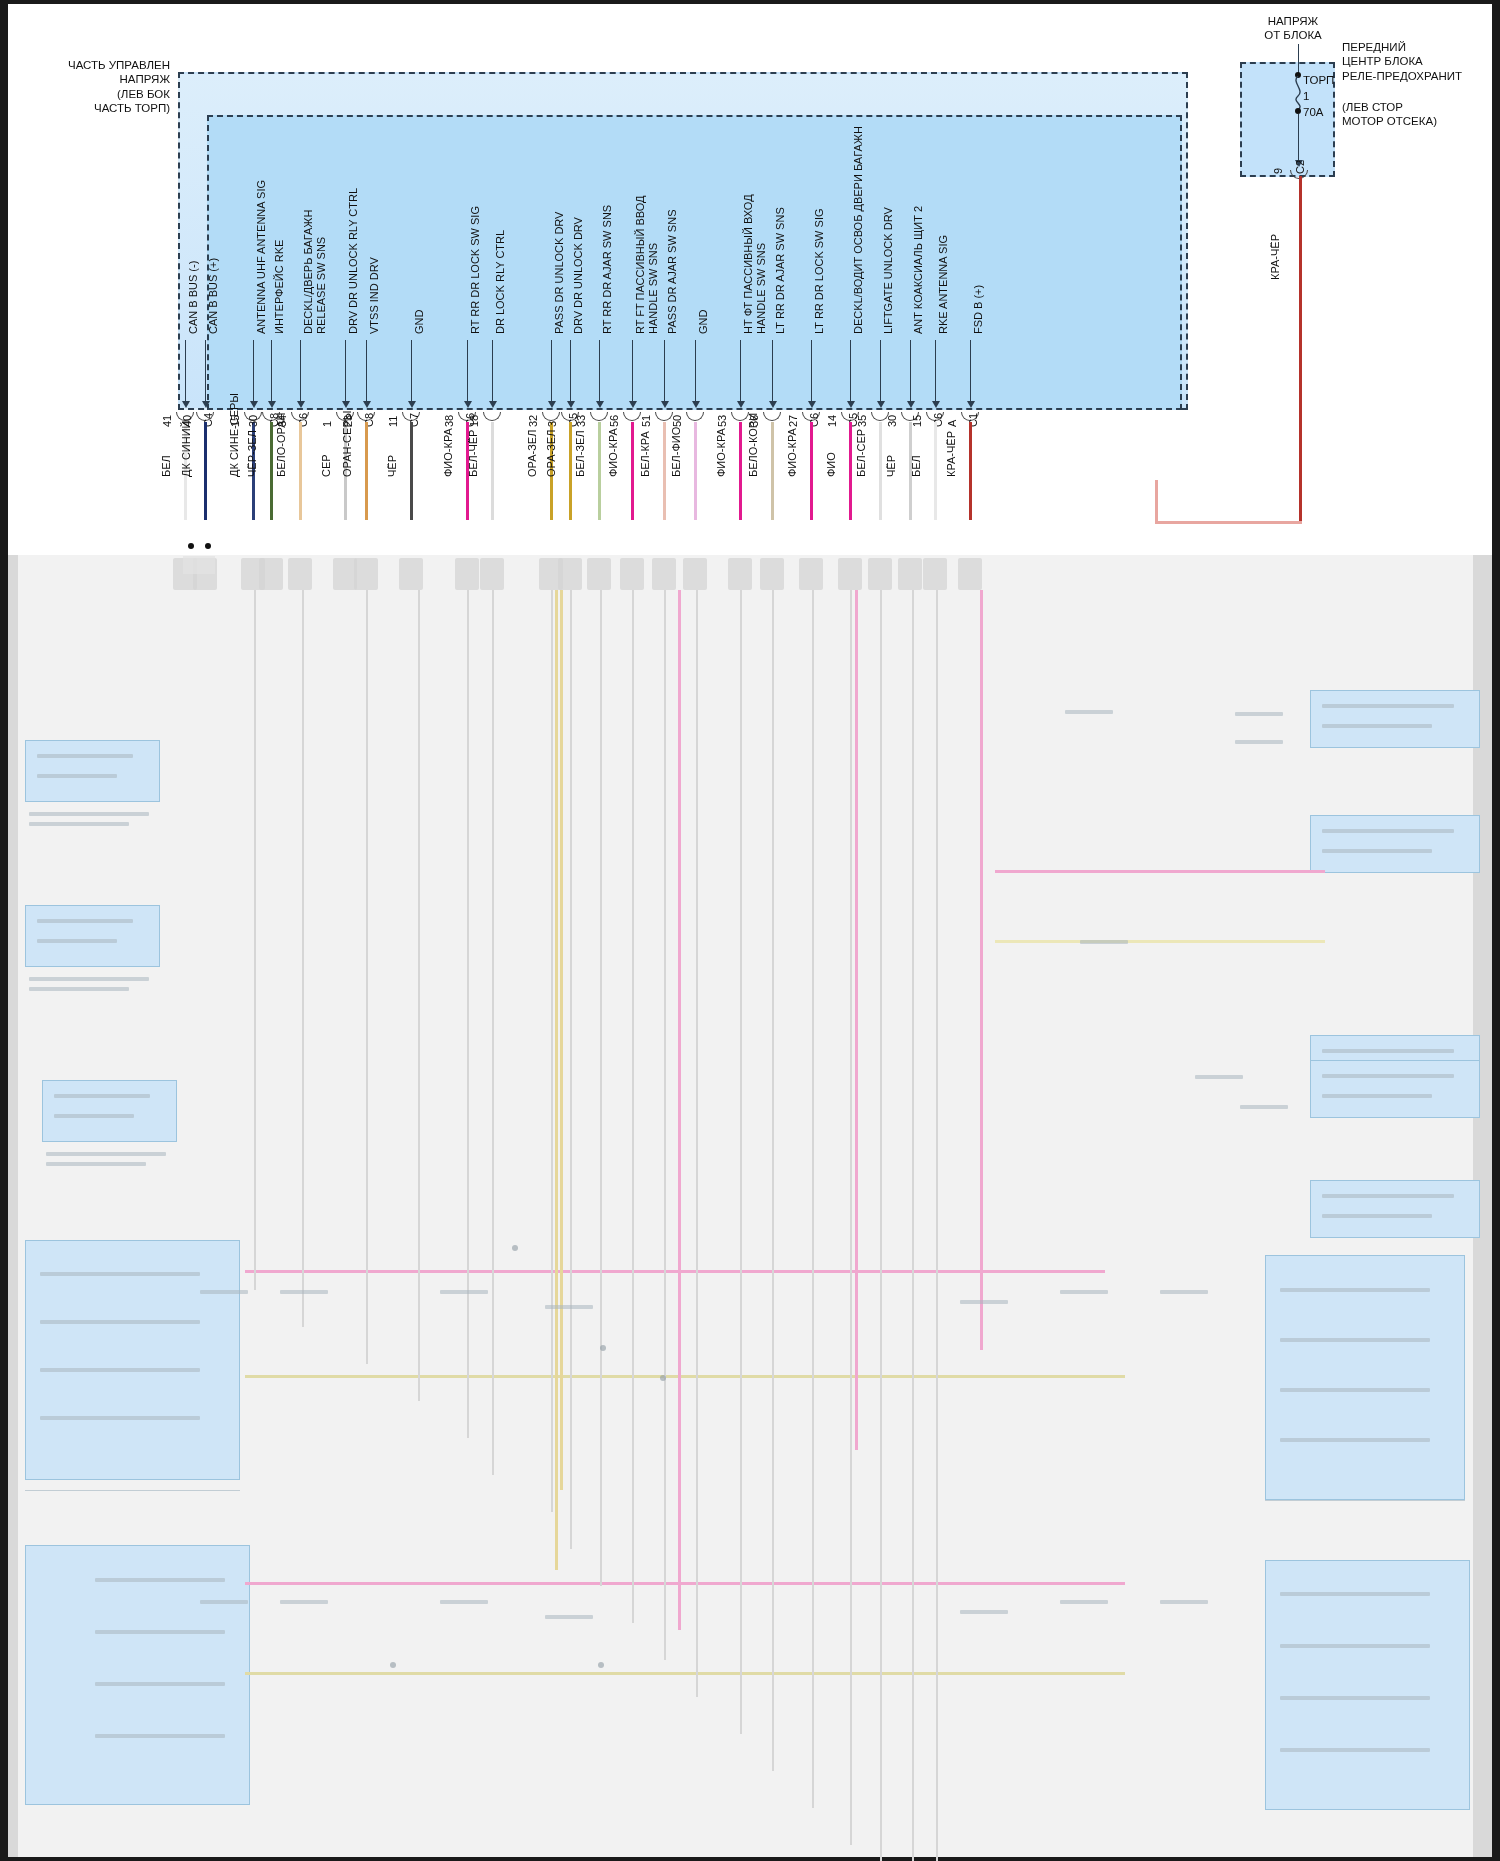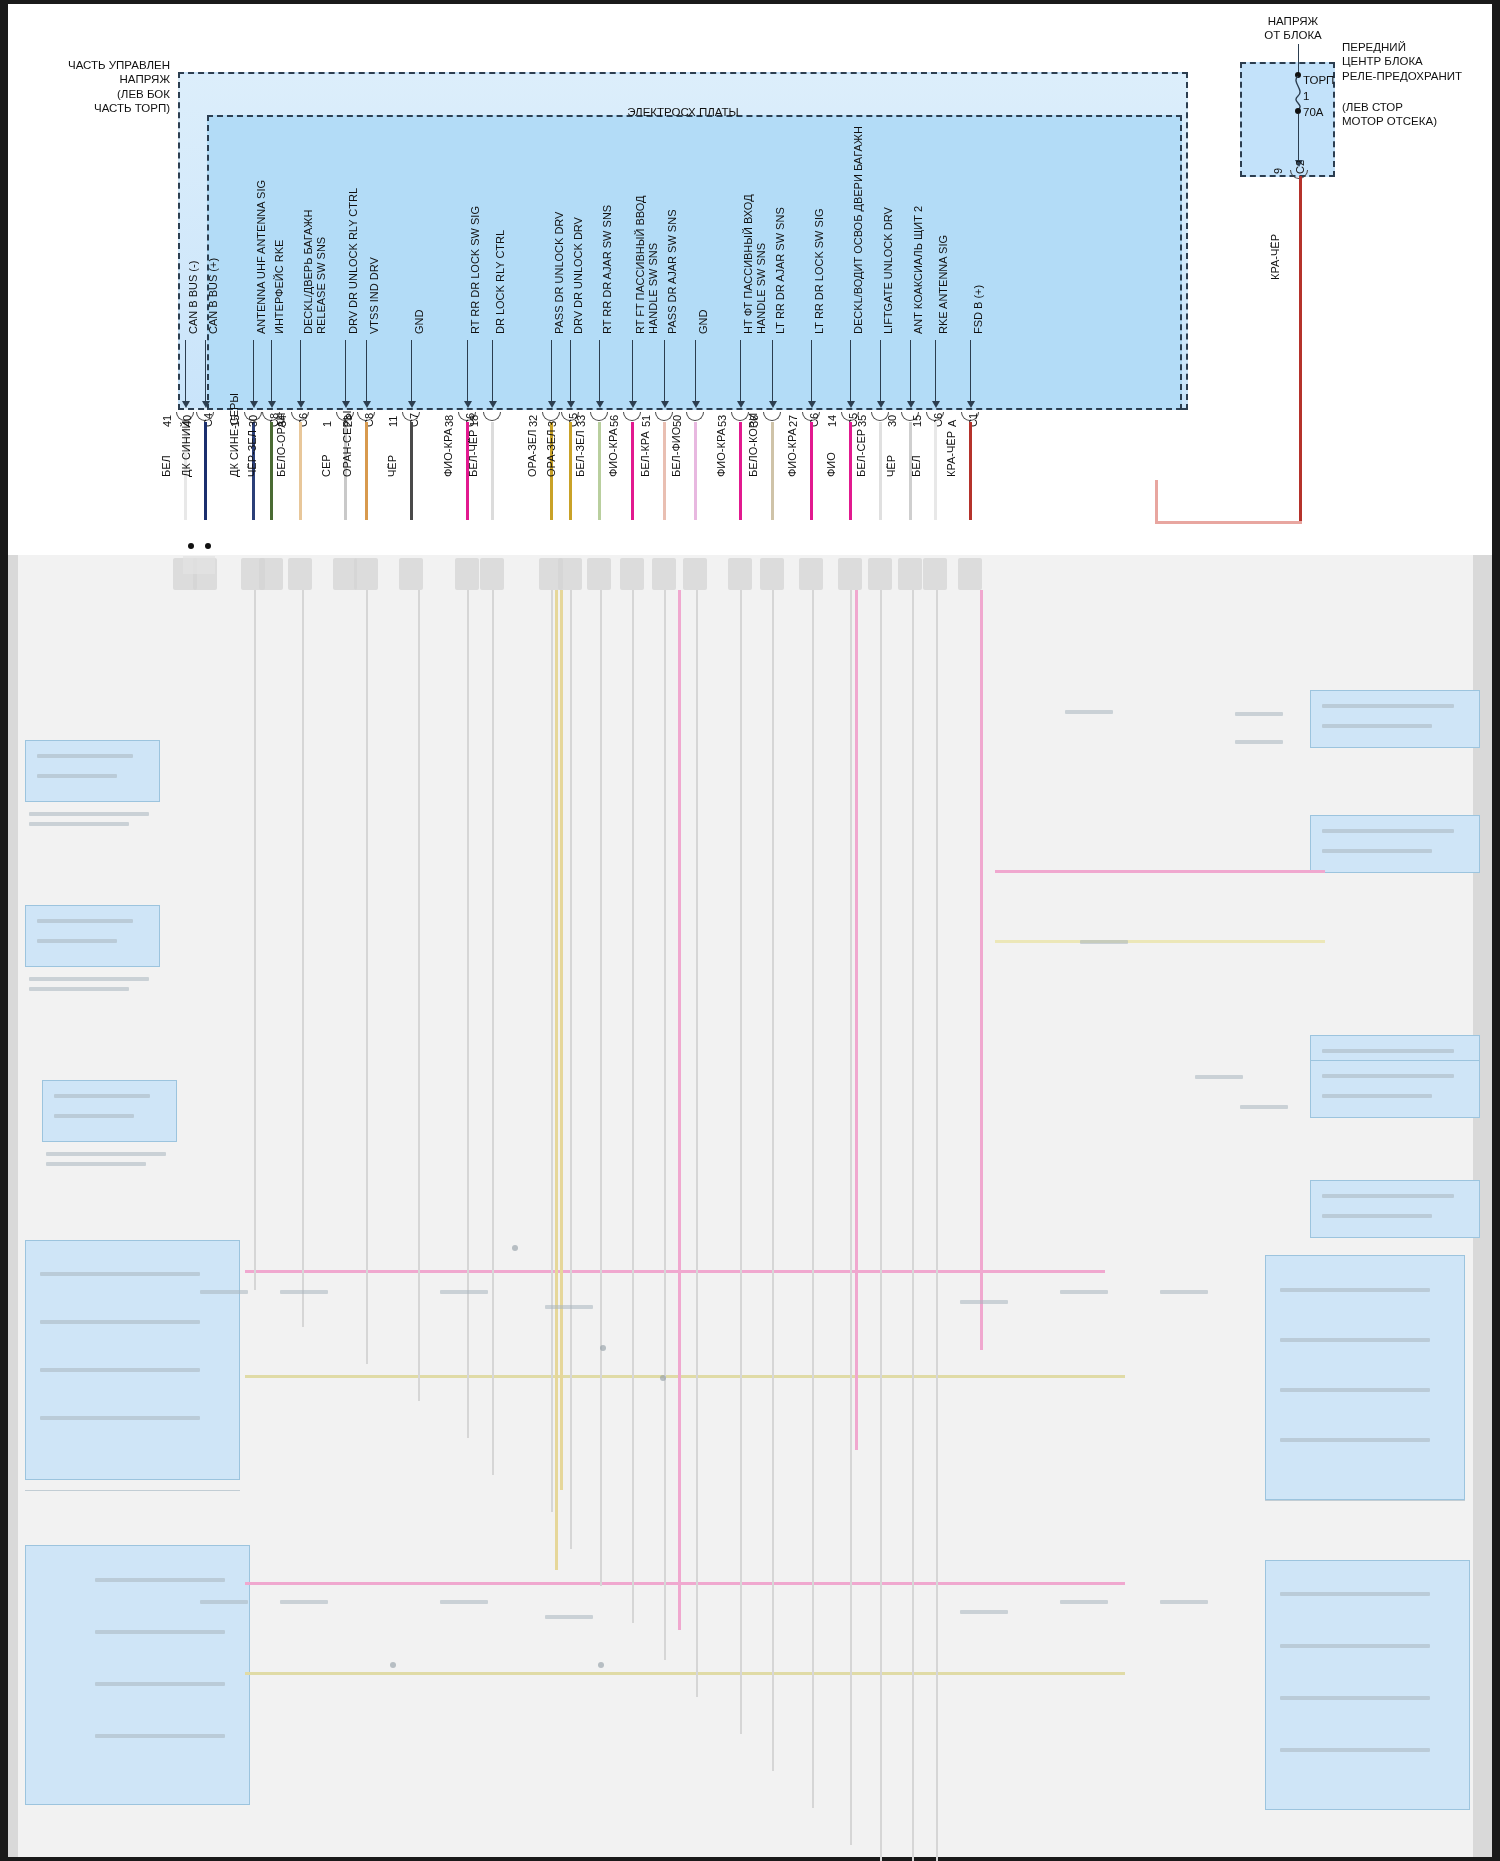--- a/index.html
+++ b/index.html
@@ -140,21 +140,20 @@
 
   <div id="lower-fade">
     <div id="lower-inner"></div>
   </div>
 
   <div id="bcm-outer" class="dashed-box"></div>
   <div id="bcm-inner" class="dashed-box"></div>
 
   <div class="lbl lbl-r" id="bcm-label" style="left: 30px; top: 58px; width: 140px; text-align: right;"><div>ЧАСТЬ УПРАВЛЕН</div><div>НАПРЯЖ</div><div>(ЛЕВ БОК</div><div>ЧАСТЬ ТОРП)</div></div>
 
-  <div id="bcm-caption">ЭЛЕКТРОСХ ПЛАТЫ</div>
 
   <div id="fuse-box" class="dashed-box"></div>
 
   <div class="lbl" id="batt-label" style="left:1238px; top:14px; width:110px; text-align:center;"><div>НАПРЯЖ</div><div>ОТ БЛОКА</div></div>
 
   <div class="lbl" id="fuse-blk-label" style="left: 1342px; top: 40px; width: 170px; text-align: left;"><div>ПЕРЕДНИЙ</div><div>ЦЕНТР БЛОКА</div><div>РЕЛЕ-ПРЕДОХРАНИТ</div></div>
 
   <div class="lbl" id="fuse-blk-sub" style="left: 1342px; top: 100px; width: 170px; text-align: left;"><div>(ЛЕВ СТОР</div><div>МОТОР ОТСЕКА)</div></div>
 
   <div class="lbl" style="left:1303px; top:73px;">ТОРП</div>

